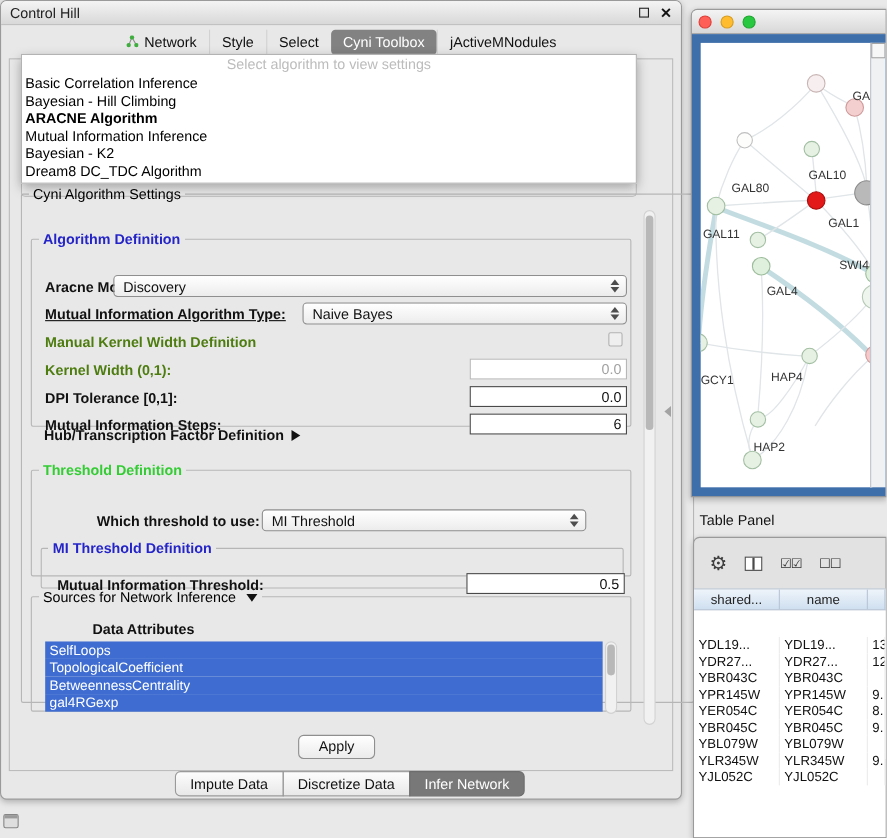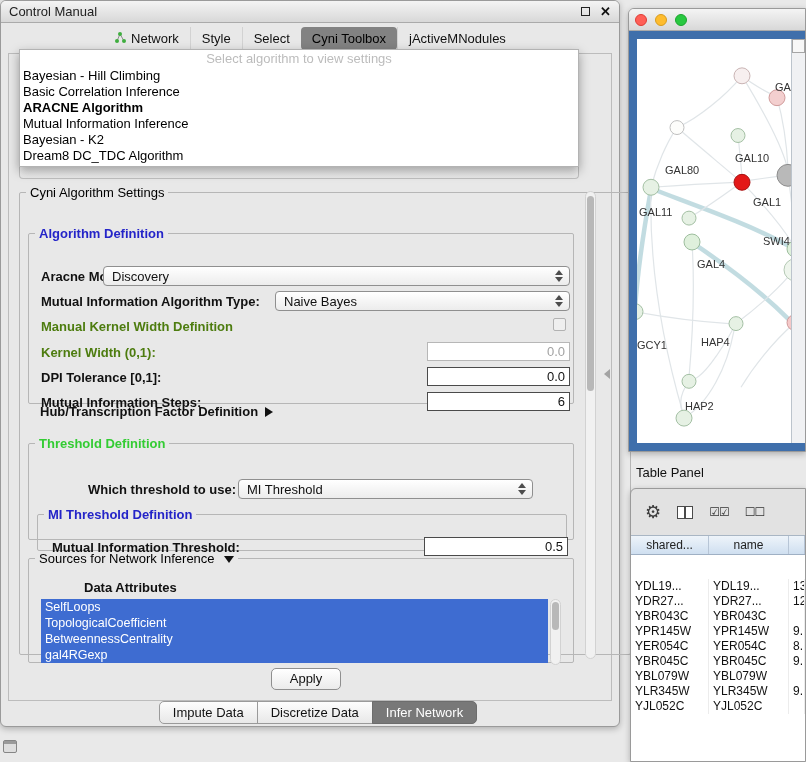--- a/index.html
+++ b/index.html
@@ -15,21 +15,21 @@
   }
   
   #control-panel { left:0; top:8; width:620px; height:727px; border-radius:6px; }
   #control-panel .titlebar { font-size:13px; color:#222; }
   .win-btns { margin-left:auto; display:flex; align-items:center; gap:10px; }
   .float-btn { width:9px; height:9px; border:1.5px solid #222; background:transparent; }
   .close-btn { font-weight:bold; font-size:13px; color:#111; line-height:1; }
   .cp-tabs { position:absolute; top:24px; left:0; right:0; height:26px; display:flex; justify-content:center; align-items:center; }
   .cp-tab { padding:4px 11px; display:flex; align-items:center; gap:5px; color:#111; border-left:1px solid #d2d2d2; }
   .cp-tab:first-child { border-left:none; }
-  .cp-tab.selected { background:#828282; color:#000000; border-radius:4px; border-left:none; }
+  .cp-tab.selected { background:#828282; color:#ffffff; border-radius:4px; border-left:none; }
   .cp-inner { position:absolute; left:7px; top:52px; width:604px; height:648px; border:1px solid #bcbcbc; background:#e8e8e8; }
   .combo-sliver { position:absolute; left:18px; top:166px; width:560px; height:12px;
     border:1px solid #bfbfbf; border-top:none; border-radius:0 0 4px 4px; background:linear-gradient(#f4f4f4,#e9e9e9); }
   
   #algo-popup { position:absolute; left:18px; top:48px; width:560px; height:118px; background:#fff;
     border:1px solid #b3b3b3; box-shadow:0 4px 10px rgba(0,0,0,.35); z-index:60; }
   .popup-hint { height:18px; line-height:18px; text-align:center; color:#bcbcbc; }
   .popup-item { height:16px; line-height:16px; padding-left:3px; color:#000; }
   .popup-item.selected { font-weight:bold; }
   
@@ -97,21 +97,21 @@
   #dock-icon { position:absolute; left:3px; top:740px; width:14px; height:13px; border:1px solid #868686; background:#dedede; border-radius:2px; }
   #dock-icon::before { content:""; display:block; height:3px; background:#9a9a9a; }
   #panel-handle { position:absolute; left:604px; top:369px; width:0; height:0;
     border-top:5px solid transparent; border-bottom:5px solid transparent; border-right:6px solid #a3a3a3; }
 </style>
 </head>
 <body>
 
 <div class="window" id="control-panel">
   <div class="titlebar">
-    <span>Control Manual</span>
+    <span>Control Hill</span>
     <span class="win-btns">
       <span class="float-btn"></span>
       <span class="close-btn">✕</span>
     </span>
   </div>
 
   <div class="cp-tabs">
     <span class="cp-tab">
       <svg width="12" height="12" viewBox="0 0 12 12">
         <line x1="3" y1="9" x2="6" y2="2" stroke="#8a8a8a" stroke-width="1"></line>
@@ -124,36 +124,36 @@
     </span>
     <span class="cp-tab">Style</span>
     <span class="cp-tab">Select</span>
     <span class="cp-tab selected">Cyni Toolbox</span>
     <span class="cp-tab">jActiveMNodules</span>
   </div>
 
   <div class="cp-inner"></div>
   <div class="combo-sliver"></div>
 
-  <fieldset style="left:18px; top:184px; width:612px; height:470px;">
+  <fieldset style="left:18px; top:168px; width:612px; height:470px;">
     <legend class="lg-black plain">Cyni Algorithm Settings</legend>
 
     <fieldset style="left:8px; top:26px; width:546px; height:178px;">
       <legend class="lg-blue">Algorithm Definition</legend>
 
       <span class="lbl" style="left:12px; top:28px;">Aracne Mode:</span>
       <div class="combo" style="left:74px; top:25px; width:467px;">
         <span>Discovery</span>
         <span class="arrows">
             <span class="tri-up"></span>
             <span class="tri-down-s"></span>
           </span>
       </div>
 
-      <span class="lbl" style="left:12px; top:53px;">Mutual Information Algorithm Type:</span>
+      <span class="lbl" style="left:12px; top:53px;text-decoration:underline;">Mutual Information Algorithm Type:</span>
       <div class="combo" style="left:246px; top:50px; width:295px;">
         <span>Naive Bayes</span>
         <span class="arrows">
             <span class="tri-up"></span>
             <span class="tri-down-s"></span>
           </span>
       </div>
 
       <span class="lbl disabled" style="left:12px; top:78px;">Manual Kernel Width Definition</span>
       <span class="checkbox" style="left:524px; top:77px;"></span>
@@ -217,22 +217,22 @@
   <div id="apply-btn">Apply</div>
 
   <div class="bottom-tabs">
     <span class="btab">Impute Data</span>
     <span class="btab">Discretize Data</span>
     <span class="btab selected">Infer Network</span>
   </div>
 
   <div id="algo-popup">
     <div class="popup-hint">Select algorithm to view settings</div>
+    <div class="popup-item">Basic Correlation Inference</div>
     <div class="popup-item">Bayesian - Hill Climbing</div>
-    <div class="popup-item">Basic Correlation Inference</div>
     <div class="popup-item selected">ARACNE Algorithm</div>
     <div class="popup-item">Mutual Information Inference</div>
     <div class="popup-item">Bayesian - K2</div>
     <div class="popup-item">Dream8 DC_TDC Algorithm</div>
   </div>
 </div>
 
 <div class="window" id="net-window">
   <div class="titlebar">
     <span class="light red"></span>

